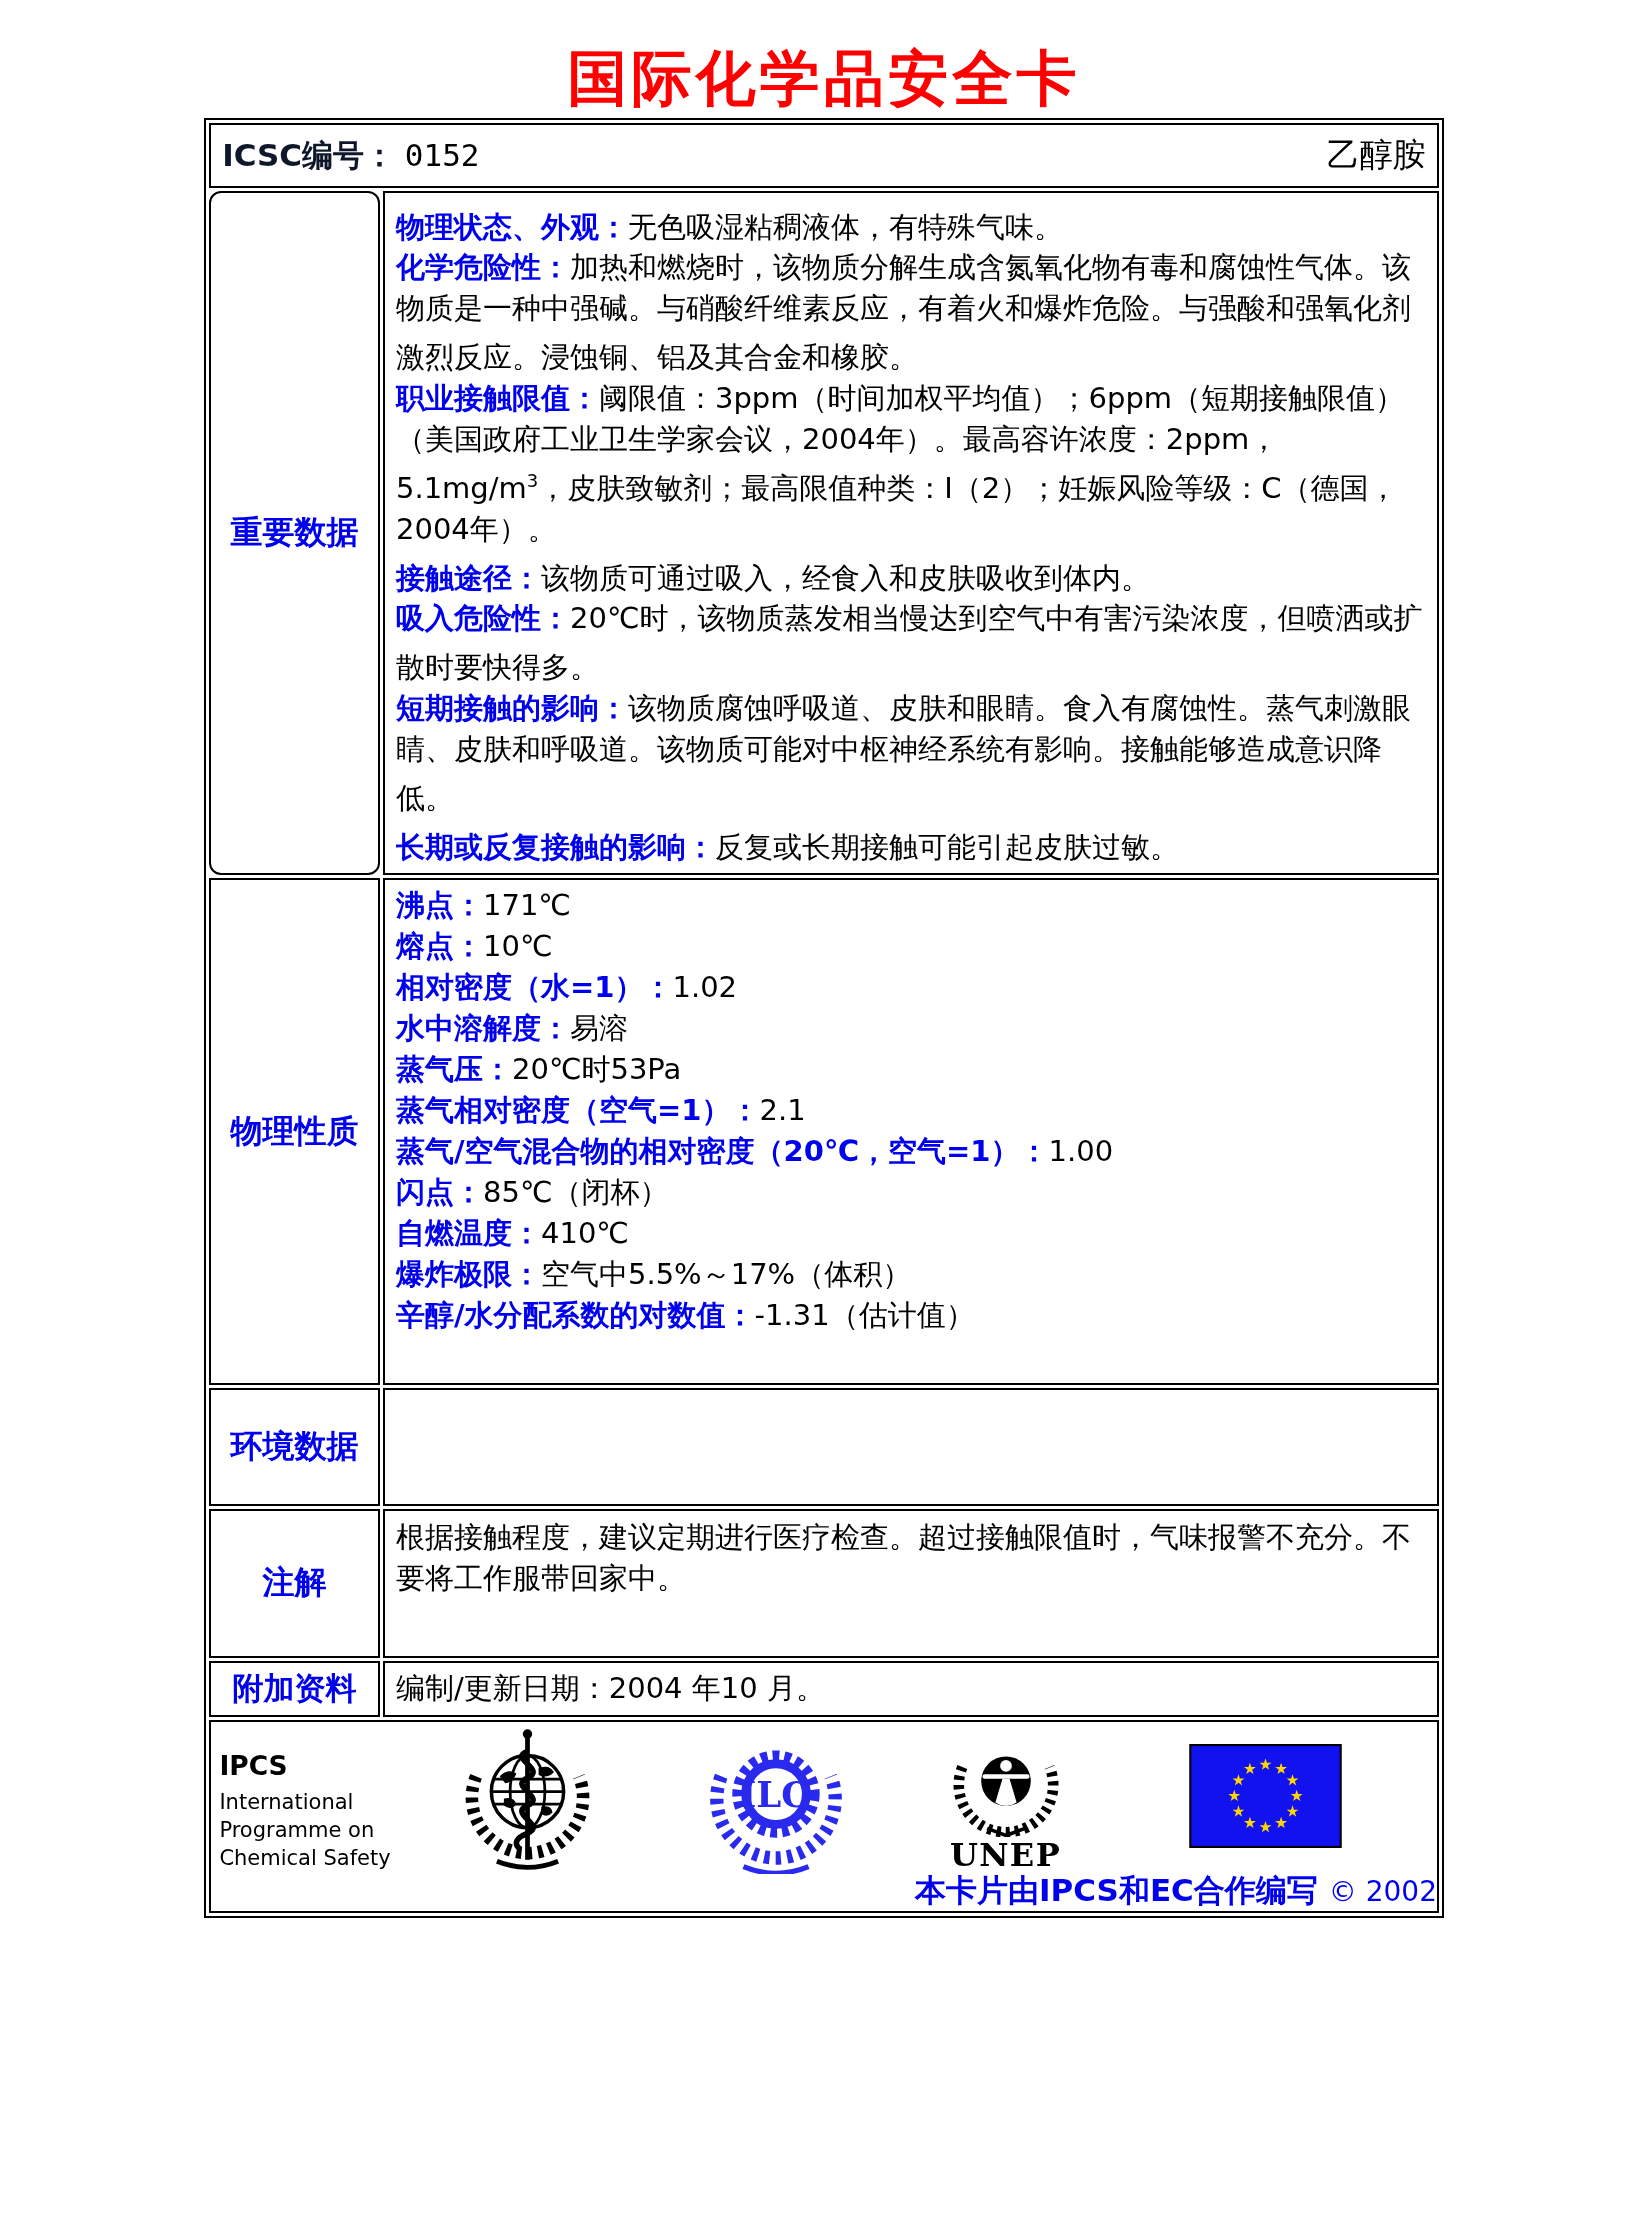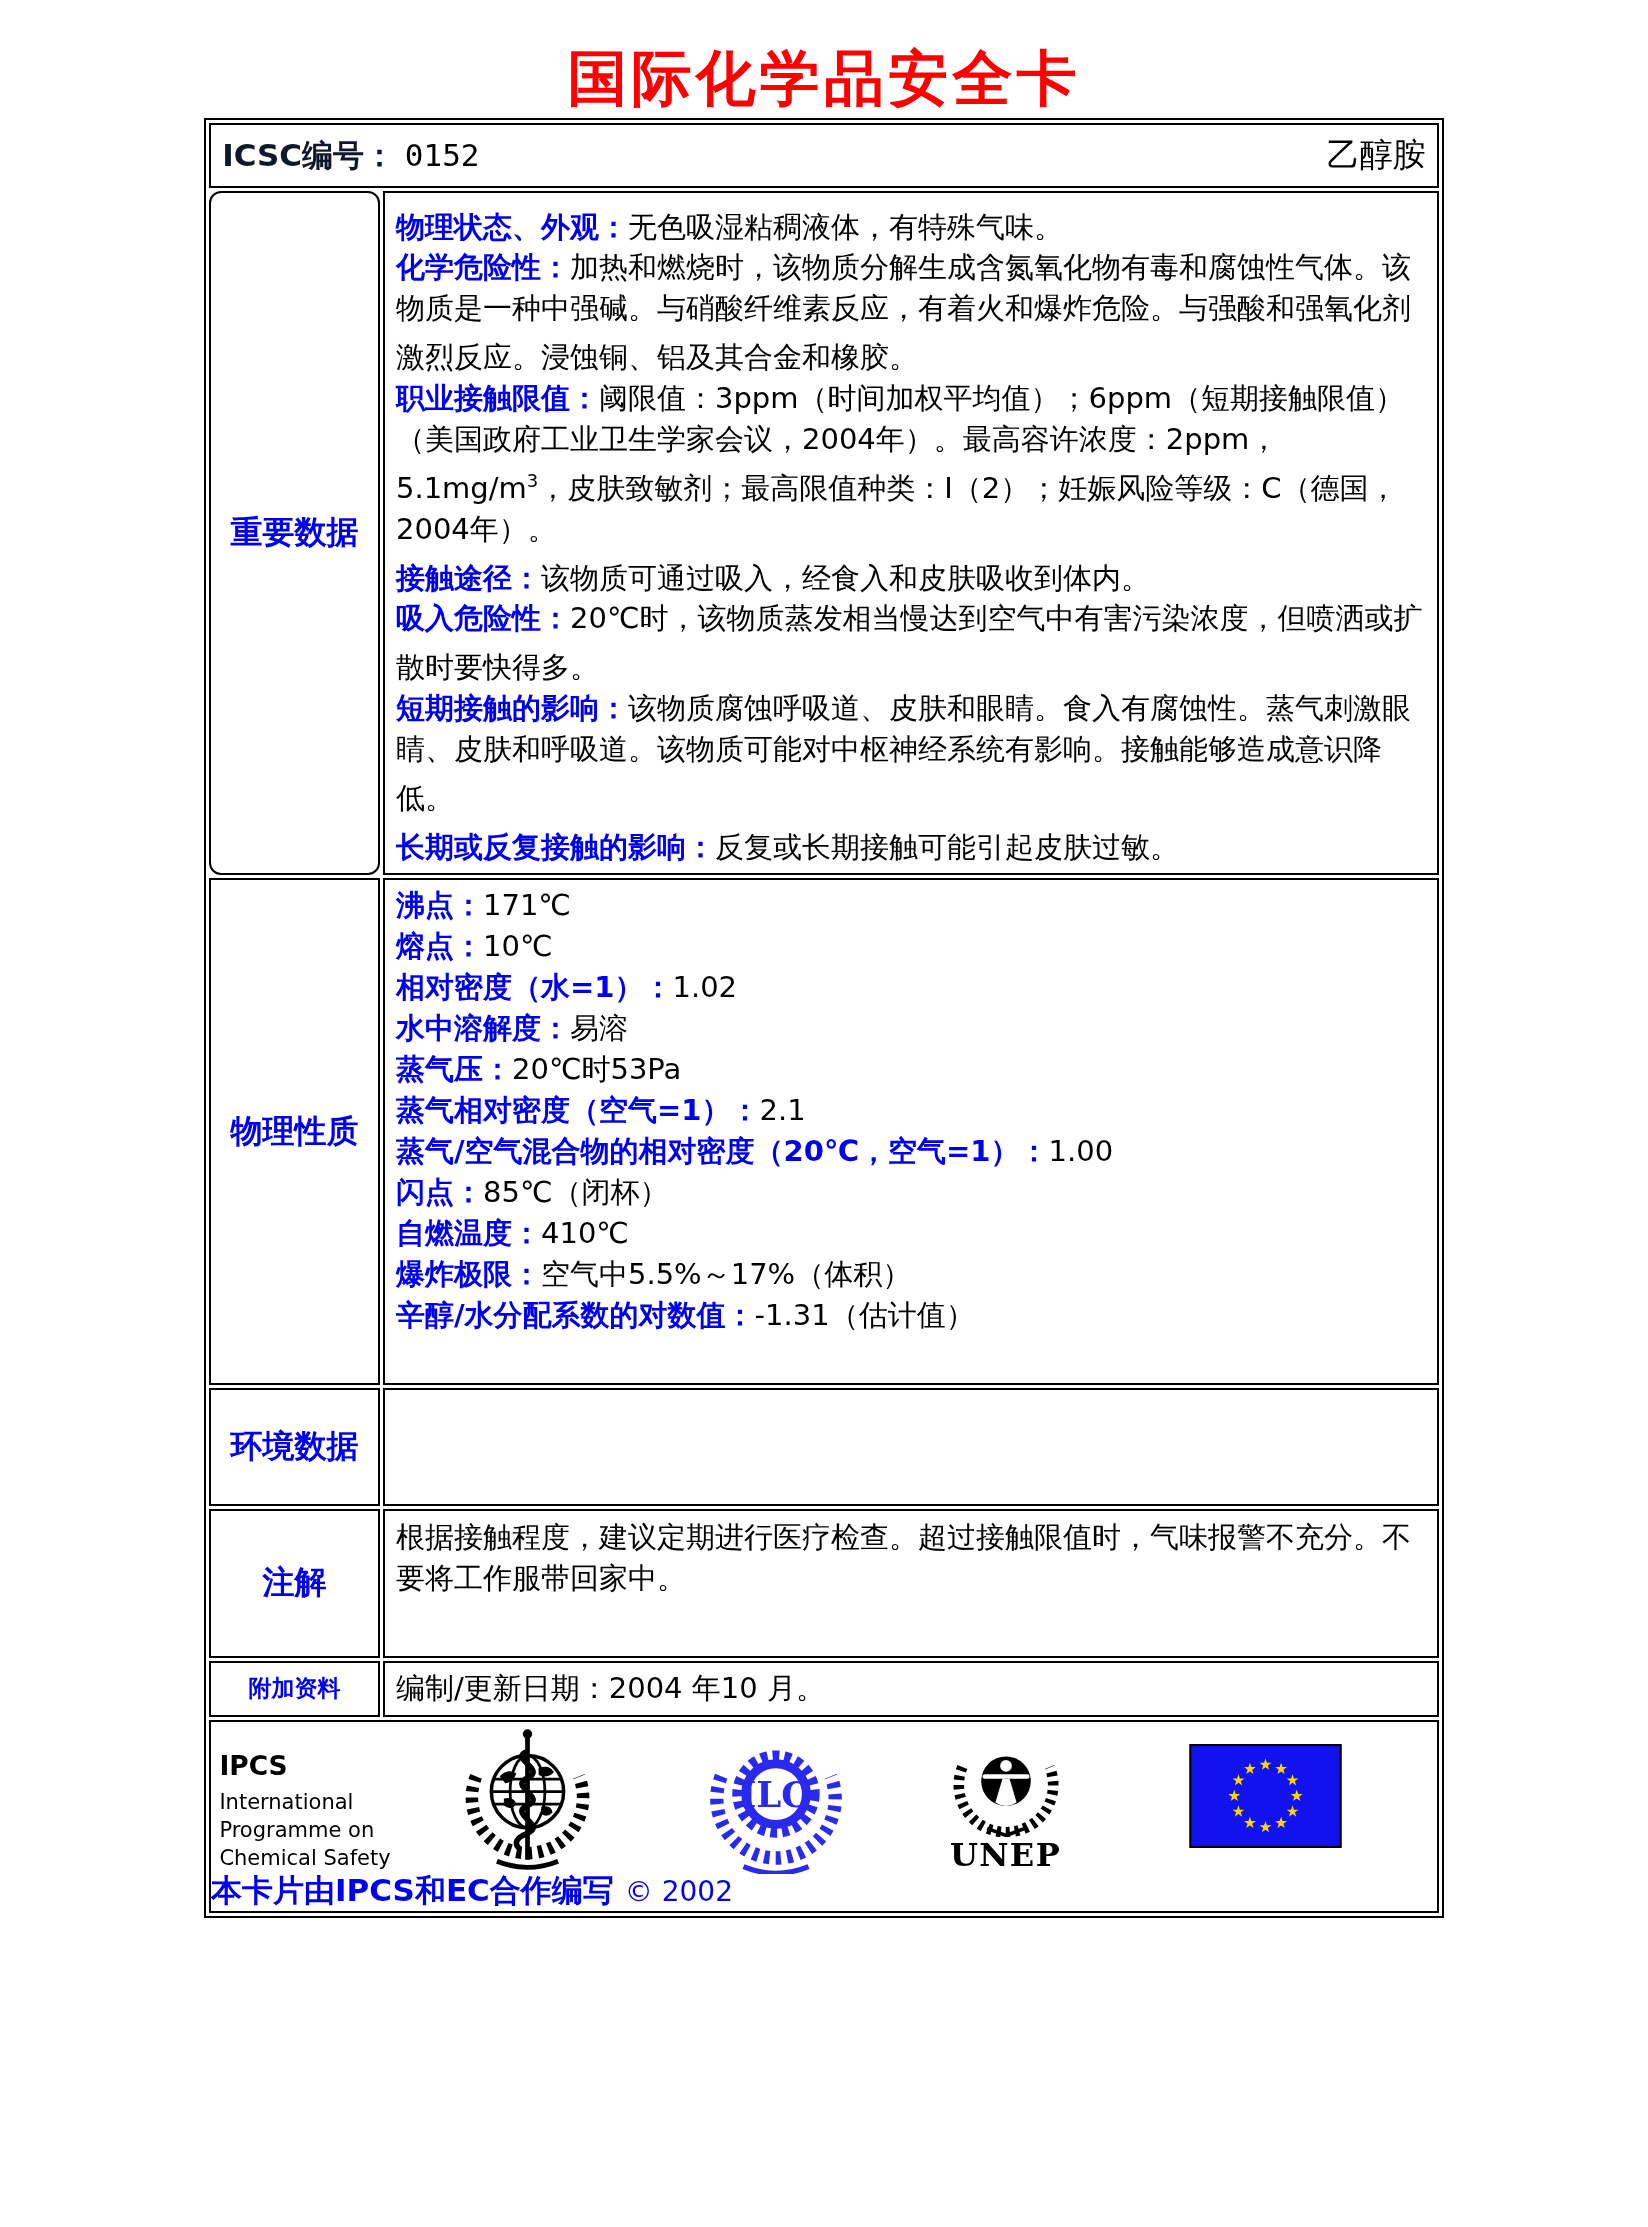--- a/index.html
+++ b/index.html
@@ -21,21 +21,21 @@
   .prop-line{white-space:nowrap;}
   .logos-cell{position:relative;height:189px;padding:0;}
   .ipcs-block{position:absolute;left:8.4px;top:28px;width:209px;}
   .ipcs-acronym{font-size:26.5px;font-weight:bold;margin-bottom:7px;}
   .ipcs-line{font-size:21px;line-height:28px;}
   .who-logo{position:absolute;left:247px;top:4.2px;}
   .ilo-logo{position:absolute;left:491px;top:4.2px;}
   .unep-block{position:absolute;left:732px;top:7px;width:125px;text-align:center;}
   .unep-text{font-family:"DejaVu Serif",serif;font-weight:bold;font-size:32px;letter-spacing:1.4px;margin-top:-4.2px;}
   .eu-flag{position:absolute;left:978px;top:22px;}
-  .caption{position:absolute;left:0;top:148px;width:100%;text-align:left;color:#0000ee;font-size:31px;}
+  .caption{position:absolute;left:0;top:148px;width:100%;text-align:right;color:#0000ee;font-size:31px;}
   .caption .cap-main{font-weight:bold;}
   .caption .cap-copy{font-weight:normal;font-size:28px;margin-left:11px;}
   .legal-cell{vertical-align:middle;}
   .legal-label{font-weight:bold;font-size:29px;}
   .legal-text{font-size:28px;}
 </style>
 </head>
 <body>
 
 <div class="page">
@@ -94,21 +94,21 @@
       <td class="lbl" style="height:108px;">环境数据</td>
       <td class="cnt"></td>
     </tr>
 
     <tr>
       <td class="lbl" style="height:139px;">注解</td>
       <td class="cnt">根据接触程度，建议定期进行医疗检查。超过接触限值时，气味报警不充分。不要将工作服带回家中。</td>
     </tr>
 
     <tr>
-      <td class="lbl" style="height:35px;font-size:23px;">附加资料</td>
+      <td class="lbl" style="height:35px;font-size:31px;">附加资料</td>
       <td class="cnt">编制/更新日期：2004 年10 月。</td>
     </tr>
 
     <tr>
       <td colspan="2" class="logos-cell">
         <div class="ipcs-block">
           <div class="ipcs-acronym">IPCS</div>
           <div class="ipcs-line">International</div>
           <div class="ipcs-line">Programme on</div>
           <div class="ipcs-line">Chemical Safety</div>

